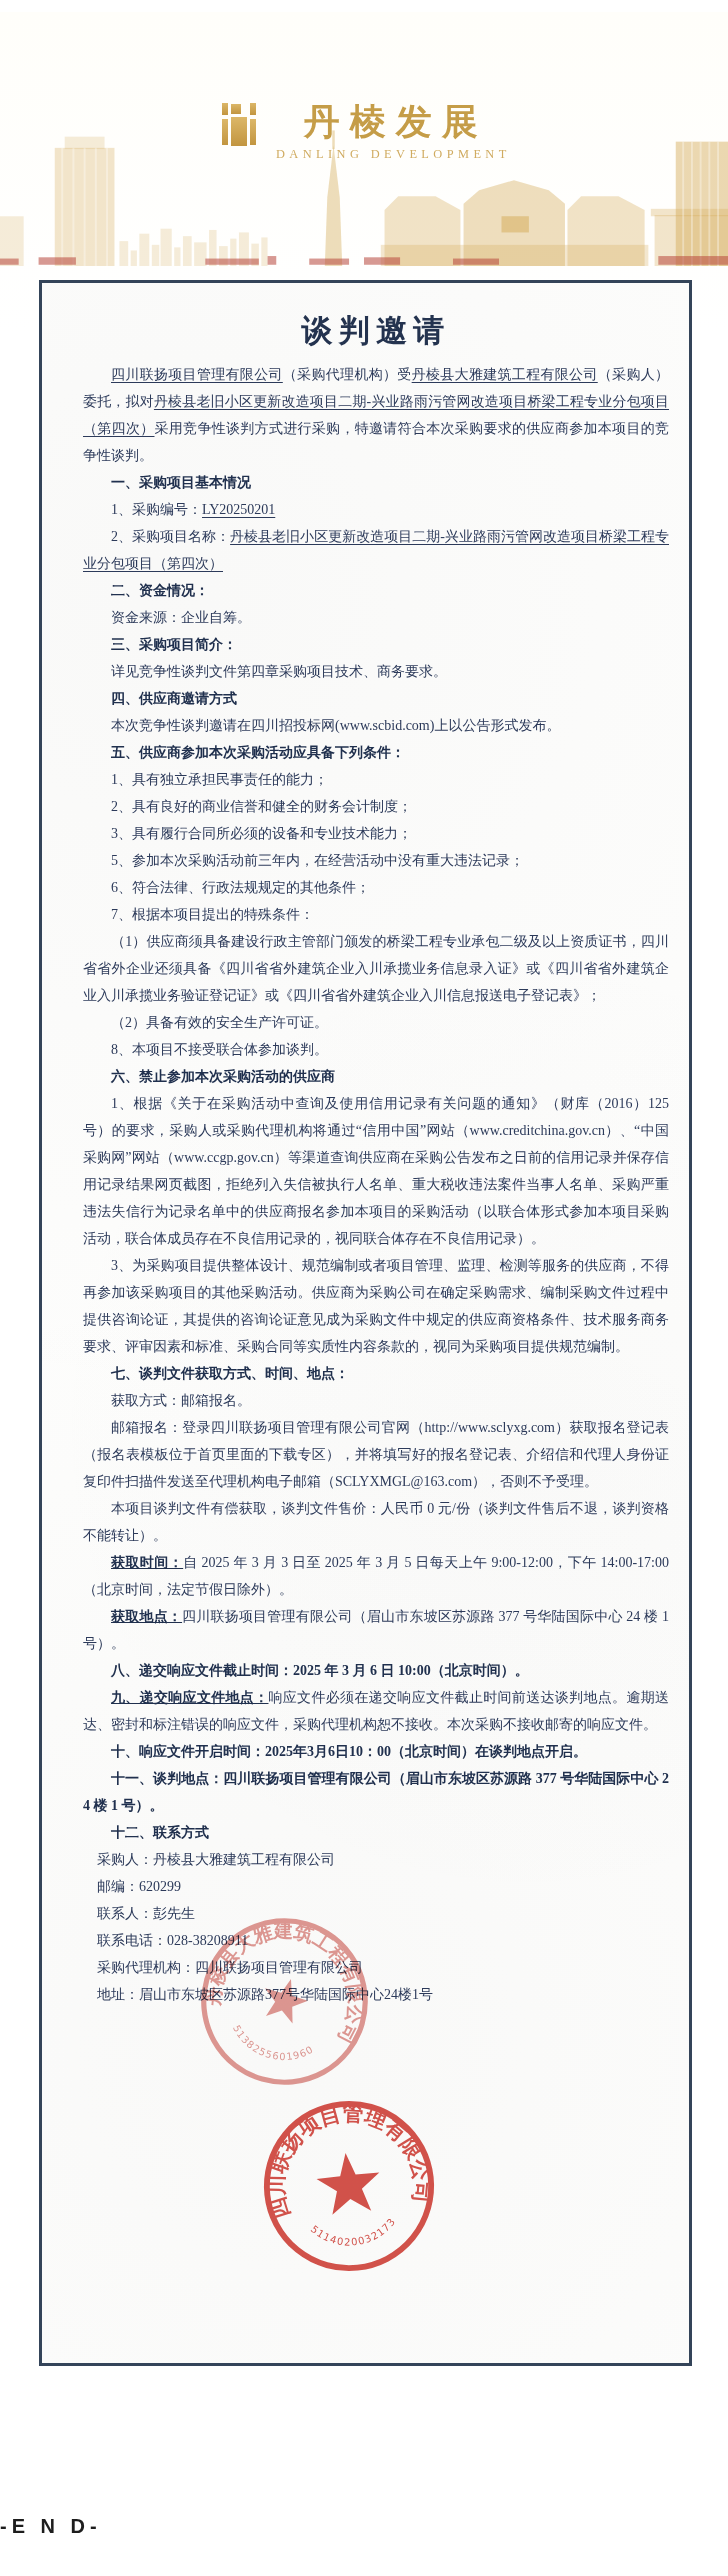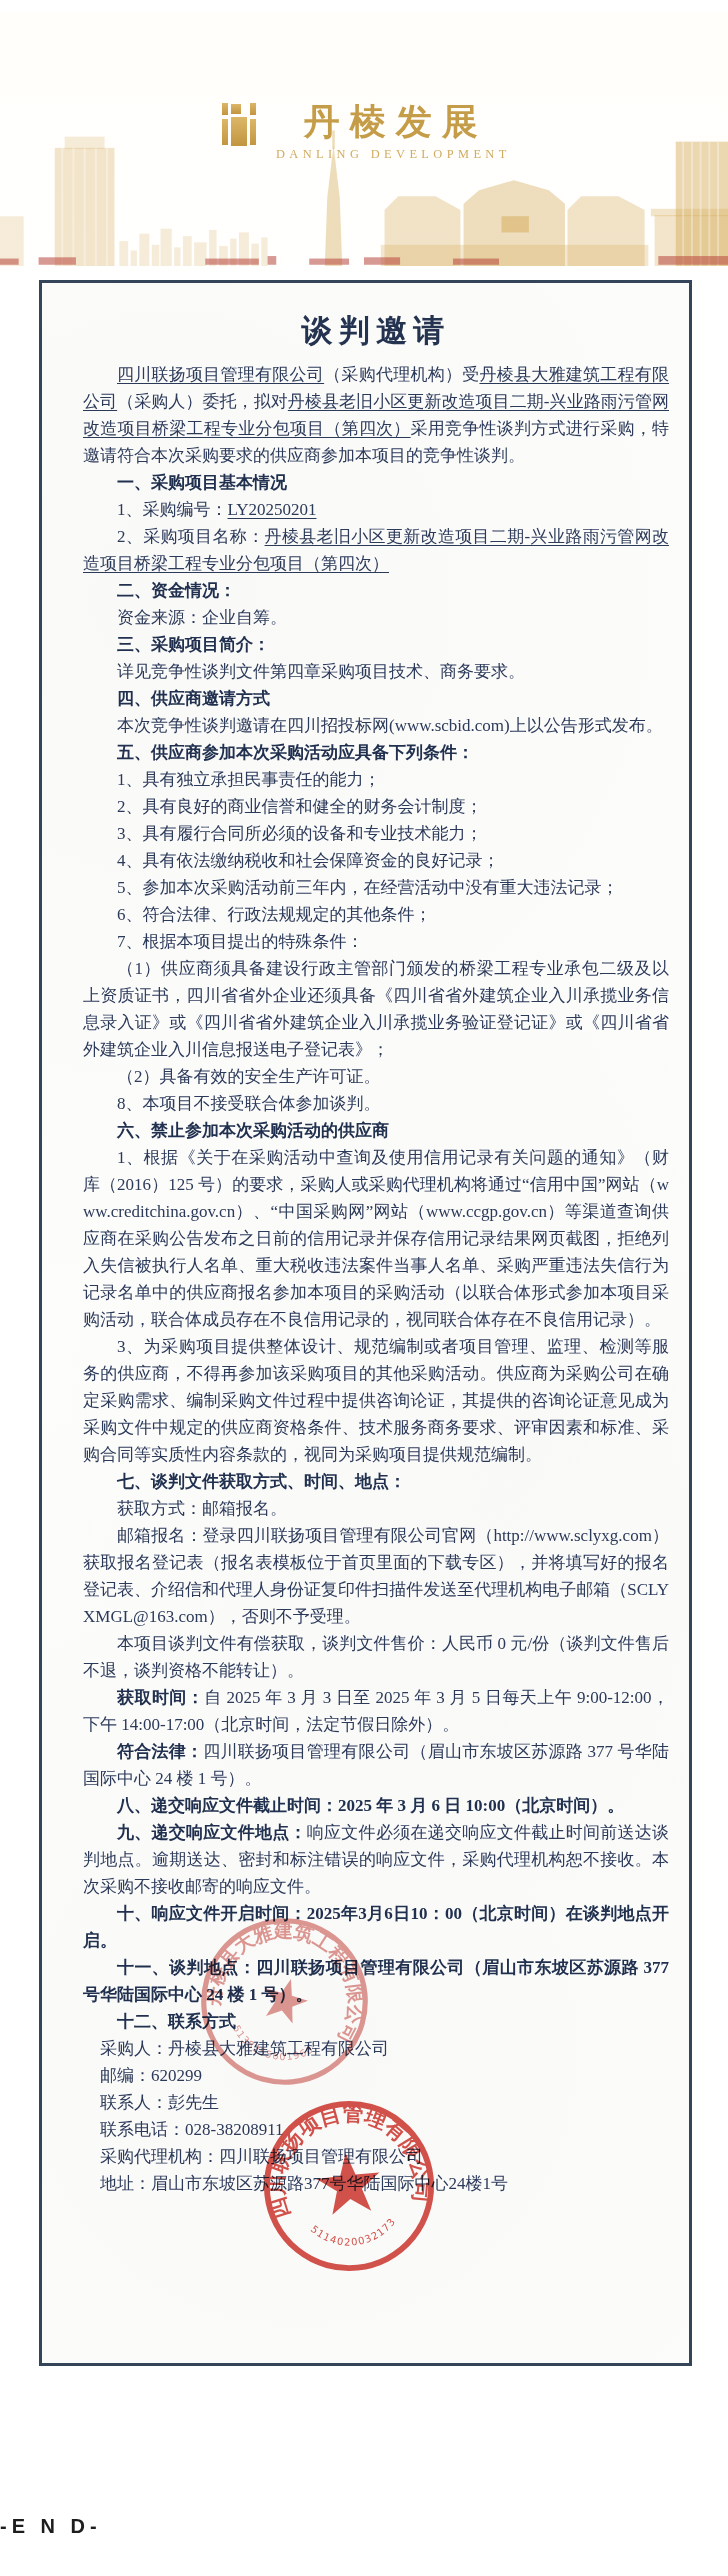--- a/index.html
+++ b/index.html
@@ -39,29 +39,29 @@
       radial-gradient(circle at 20% 15%, rgba(120,120,120,0.03), transparent 45%),
       radial-gradient(circle at 75% 55%, rgba(120,120,120,0.025), transparent 40%),
       radial-gradient(circle at 40% 85%, rgba(120,120,120,0.03), transparent 45%);
   }
   .doc-title{
     text-align:center;font-size:31px;line-height:44px;font-weight:bold;
     color:#24334f;letter-spacing:6.2px;margin-bottom:7.5px;
   }
   .doc-body{color:#2c3a5a;}
   .ln{
-    margin:0;font-size:17px;line-height:27px;text-align:justify;
+    margin:0;font-size:14px;line-height:27px;text-align:justify;
     word-break:break-all;color:#2c3a5a;
   }
   .ln.p{text-indent:2em;}
   .ln.h{text-indent:2em;font-weight:bold;color:#20304e;}
   .ln.pb{text-indent:2em;font-weight:bold;color:#20304e;}
   .ln.contact{text-indent:1em;}
   .u{text-decoration:underline;text-underline-offset:3.1px;text-decoration-thickness:1.2px;}
-  .b{font-weight:bold;color:#20304e;}
+  .b{font-weight:bold;color:#20304e;text-decoration:underline;}
   
   .stamp{position:absolute;mix-blend-mode:multiply;pointer-events:none;}
   .stamp-a{left:198px;top:1903px;width:173px;height:173px;opacity:.55;transform:rotate(16deg);}
   .stamp-b{left:261px;top:2086px;width:176px;height:176px;opacity:.85;transform:rotate(-6deg);}
   .stamp text{font-family:"Liberation Serif","DejaVu Serif",serif;font-weight:bold;}
   .stamp .serial{font-family:"DejaVu Sans","Liberation Sans",sans-serif;font-weight:normal;}
   
   .endmark{
     position:absolute;left:0;top:2503px;width:728px;
     font-size:20px;font-weight:bold;letter-spacing:5px;color:#1d1d1d;
@@ -154,36 +154,35 @@
         <p class="ln h"><span>二、资金情况：</span></p>
         <p class="ln p"><span>资金来源：企业自筹。</span></p>
         <p class="ln h"><span>三、采购项目简介：</span></p>
         <p class="ln p"><span>详见竞争性谈判文件第四章采购项目技术、商务要求。</span></p>
         <p class="ln h"><span>四、供应商邀请方式</span></p>
         <p class="ln p"><span>本次竞争性谈判邀请在四川招投标网(www.scbid.com)上以公告形式发布。</span></p>
         <p class="ln h"><span>五、供应商参加本次采购活动应具备下列条件：</span></p>
         <p class="ln p"><span>1、具有独立承担民事责任的能力；</span></p>
         <p class="ln p"><span>2、具有良好的商业信誉和健全的财务会计制度；</span></p>
         <p class="ln p"><span>3、具有履行合同所必须的设备和专业技术能力；</span></p>
-        <p class="ln p"><span>4、具有依法缴纳税收和社会保障资金的良好记录；</span></p>
         <p class="ln p"><span>5、参加本次采购活动前三年内，在经营活动中没有重大违法记录；</span></p>
         <p class="ln p"><span>6、符合法律、行政法规规定的其他条件；</span></p>
         <p class="ln p"><span>7、根据本项目提出的特殊条件：</span></p>
         <p class="ln p"><span>（1）供应商须具备建设行政主管部门颁发的桥梁工程专业承包二级及以上资质证书，四川省省外企业还须具备《四川省省外建筑企业入川承揽业务信息录入证》或《四川省省外建筑企业入川承揽业务验证登记证》或《四川省省外建筑企业入川信息报送电子登记表》；</span></p>
         <p class="ln p"><span>（2）具备有效的安全生产许可证。</span></p>
         <p class="ln p"><span>8、本项目不接受联合体参加谈判。</span></p>
         <p class="ln h"><span>六、禁止参加本次采购活动的供应商</span></p>
         <p class="ln p"><span>1、根据《关于在采购活动中查询及使用信用记录有关问题的通知》（财库（2016）125 号）的要求，采购人或采购代理机构将通过“信用中国”网站（www.creditchina.gov.cn）、“中国采购网”网站（www.ccgp.gov.cn）等渠道查询供应商在采购公告发布之日前的信用记录并保存信用记录结果网页截图，拒绝列入失信被执行人名单、重大税收违法案件当事人名单、采购严重违法失信行为记录名单中的供应商报名参加本项目的采购活动（以联合体形式参加本项目采购活动，联合体成员存在不良信用记录的，视同联合体存在不良信用记录）。</span></p>
         <p class="ln p"><span>3、为采购项目提供整体设计、规范编制或者项目管理、监理、检测等服务的供应商，不得再参加该采购项目的其他采购活动。供应商为采购公司在确定采购需求、编制采购文件过程中提供咨询论证，其提供的咨询论证意见成为采购文件中规定的供应商资格条件、技术服务商务要求、评审因素和标准、采购合同等实质性内容条款的，视同为采购项目提供规范编制。</span></p>
         <p class="ln h"><span>七、谈判文件获取方式、时间、地点：</span></p>
         <p class="ln p"><span>获取方式：邮箱报名。</span></p>
         <p class="ln p"><span>邮箱报名：登录四川联扬项目管理有限公司官网（http://www.sclyxg.com）获取报名登记表（报名表模板位于首页里面的下载专区），并将填写好的报名登记表、介绍信和代理人身份证复印件扫描件发送至代理机构电子邮箱（SCLYXMGL@163.com），否则不予受理。</span></p>
         <p class="ln p"><span>本项目谈判文件有偿获取，谈判文件售价：人民币 0 元/份（谈判文件售后不退，谈判资格不能转让）。</span></p>
         <p class="ln p"><span class="b">获取时间：</span><span>自 2025 年 3 月 3 日至 2025 年 3 月 5 日每天上午 9:00-12:00，下午 14:00-17:00（北京时间，法定节假日除外）。</span></p>
-        <p class="ln p"><span class="b">符合法律：</span><span>四川联扬项目管理有限公司（眉山市东坡区苏源路 377 号华陆国际中心 24 楼 1 号）。</span></p>
+        <p class="ln p"><span class="b">获取地点：</span><span>四川联扬项目管理有限公司（眉山市东坡区苏源路 377 号华陆国际中心 24 楼 1 号）。</span></p>
         <p class="ln pb"><span>八、递交响应文件截止时间：2025 年 3 月 6 日 10:00（北京时间）。</span></p>
         <p class="ln p"><span class="b">九、递交响应文件地点：</span><span>响应文件必须在递交响应文件截止时间前送达谈判地点。逾期送达、密封和标注错误的响应文件，采购代理机构恕不接收。本次采购不接收邮寄的响应文件。</span></p>
         <p class="ln pb"><span>十、响应文件开启时间：2025年3月6日10：00（北京时间）在谈判地点开启。</span></p>
         <p class="ln pb"><span>十一、谈判地点：四川联扬项目管理有限公司（眉山市东坡区苏源路 377 号华陆国际中心 24 楼 1 号）。</span></p>
         <p class="ln h"><span>十二、联系方式</span></p>
         <p class="ln contact"><span>采购人：丹棱县大雅建筑工程有限公司</span></p>
         <p class="ln contact"><span>邮编：620299</span></p>
         <p class="ln contact"><span>联系人：彭先生</span></p>
         <p class="ln contact"><span>联系电话：028-38208911</span></p>
         <p class="ln contact"><span>采购代理机构：四川联扬项目管理有限公司</span></p>

